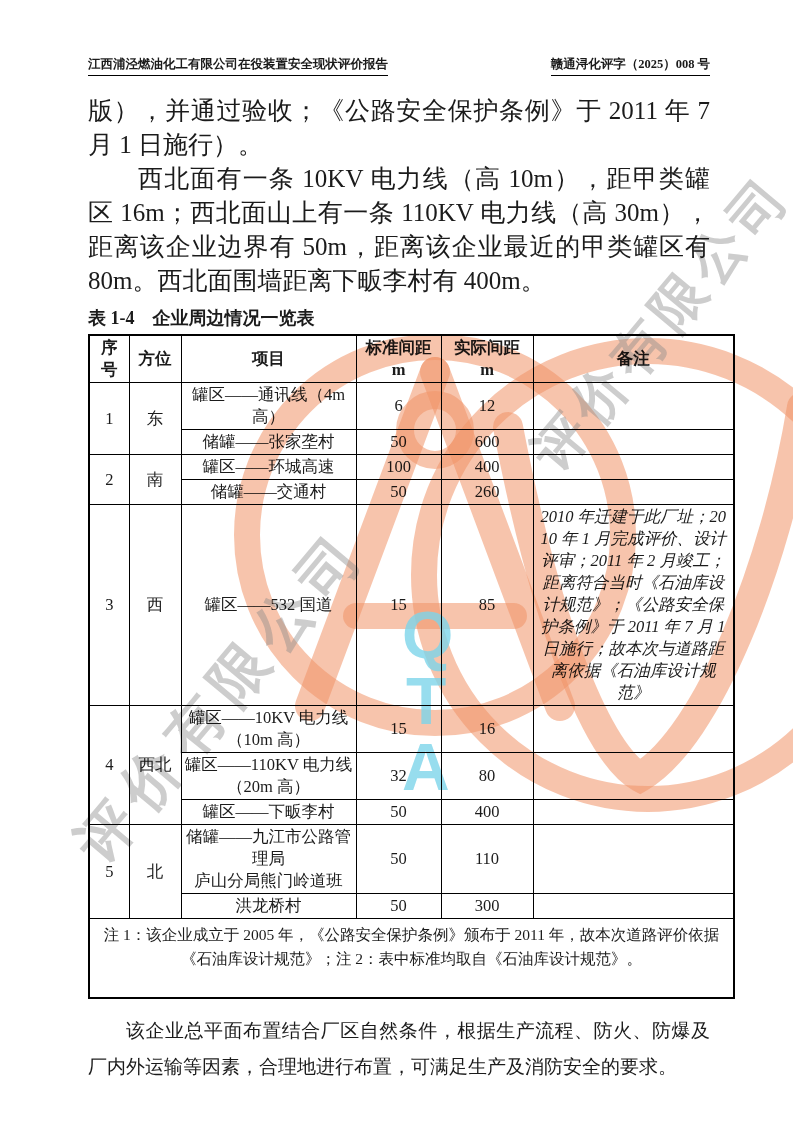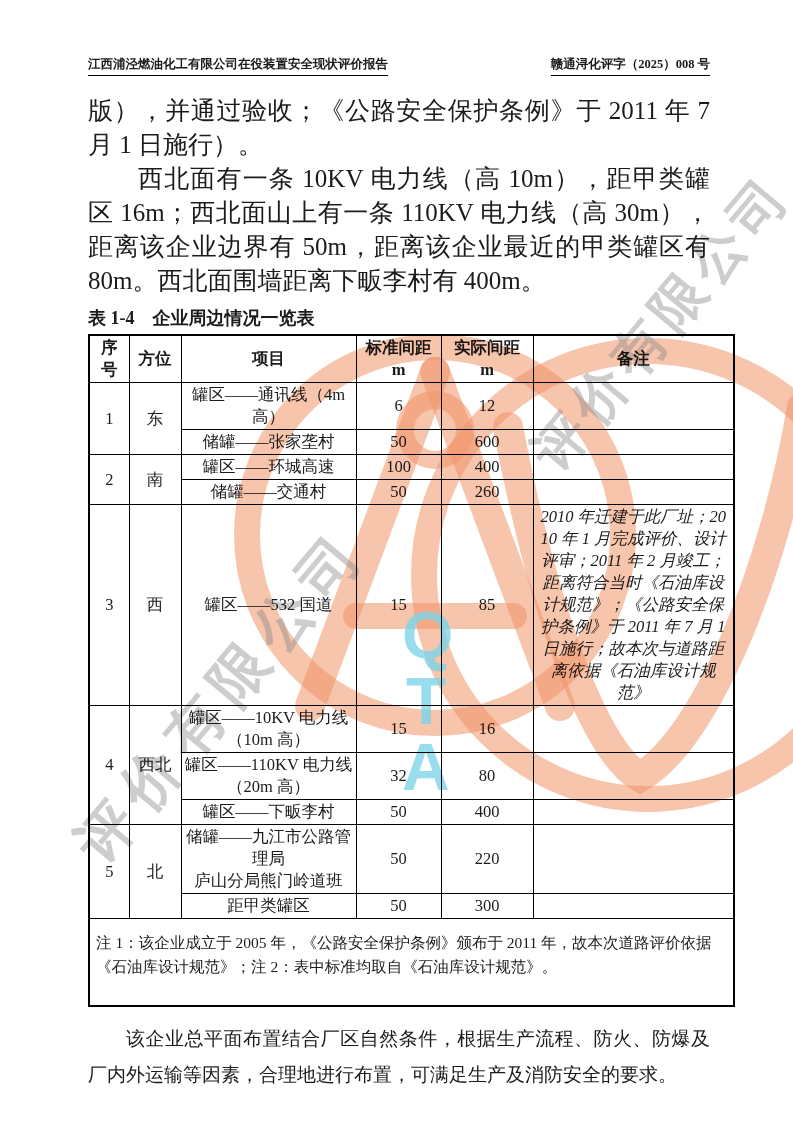--- a/index.html
+++ b/index.html
@@ -33,22 +33,22 @@
   table.peri th{font-weight:bold;white-space:pre-line;}
   col.c-no{width:40px}col.c-dir{width:52px}col.c-item{width:175px}
   col.c-std{width:85px}col.c-act{width:92px}col.c-note{width:201px}
   td.c-item{white-space:pre-line;}
   td.c-note{
     text-align:left;font-size:15.5px;line-height:23px;vertical-align:middle;
     padding:2px 4px;
     font-style:italic;
   }
   tr.noterow td{
-    text-align:left;font-size:15.5px;line-height:24px;
-    padding:12px 6px 26px 6px;vertical-align:top;word-break:break-all;
+    text-align:center;font-size:15.5px;line-height:24px;
+    padding:4px 6px 26px 6px;vertical-align:top;word-break:break-all;
   }
   
   .section{margin:14px 83px 0 88px;font-size:19px;line-height:36px;text-align:justify;}
   .section p{margin:0;}
   
   .pageno{
     position:absolute;left:88px;width:645px;top:1038px;
     text-align:center;font-size:13px;
   }
   
@@ -162,25 +162,25 @@
             <td class="c-std">50</td>
             <td class="c-act">400</td>
             <td class="c-note"></td>
           </tr>
           <tr>
             <td class="c-no" rowspan="2">5</td>
             <td class="c-dir" rowspan="2">北</td>
             <td class="c-item">储罐——九江市公路管理局
 庐山分局熊门岭道班</td>
             <td class="c-std">50</td>
-            <td class="c-act">220</td>
-            <td class="c-note"></td>
-          </tr>
-          <tr>
-            <td class="c-item">距甲类罐区</td>
+            <td class="c-act">110</td>
+            <td class="c-note"></td>
+          </tr>
+          <tr>
+            <td class="c-item">洪龙桥村</td>
             <td class="c-std">50</td>
             <td class="c-act">300</td>
             <td class="c-note"></td>
           </tr>
         </tbody>
       <tfoot>
         <tr class="noterow">
           <td colspan="6">注 1：该企业成立于 2005 年，《公路安全保护条例》颁布于 2011 年，故本次道路评价依据《石油库设计规范》；注 2：表中标准均取自《石油库设计规范》。</td>
         </tr>
       </tfoot>

